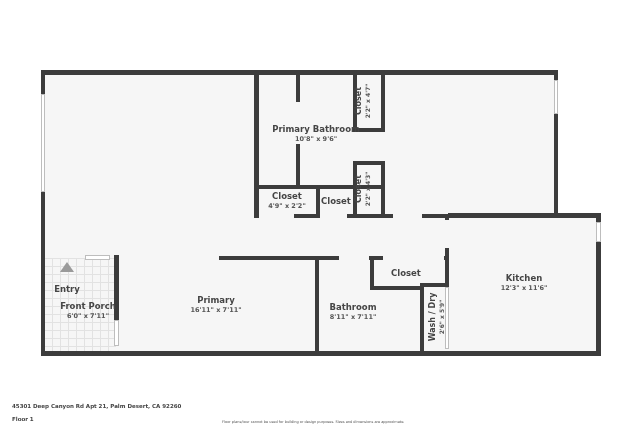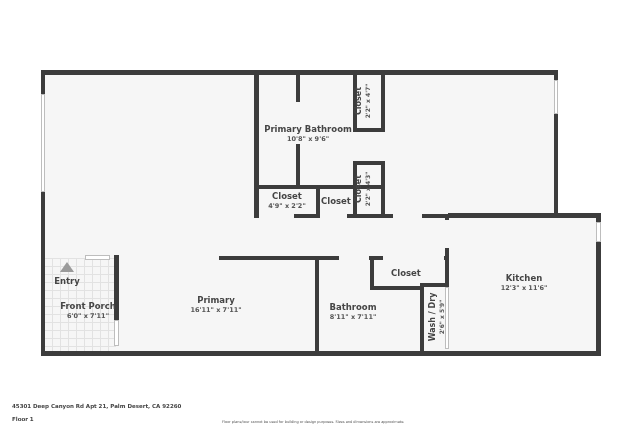--- a/index.html
+++ b/index.html
@@ -74,40 +74,40 @@
   <div class="w" style="left:445px;top:256px;width:4px;height:30px;"></div>
   <div class="w" style="left:420px;top:283px;width:4px;height:71px;"></div>
   <div class="w" style="left:420px;top:283px;width:29px;height:4px;"></div>
   <div class="win" style="left:445px;top:287px;width:4px;height:62px;"></div>
 
   <div class="w" style="left:41px;top:255px;width:4px;height:4px;"></div>
   <div class="win" style="left:85px;top:255px;width:25px;height:5px;"></div>
   <div class="w" style="left:114px;top:255px;width:5px;height:65px;"></div>
   <div class="win" style="left:114px;top:320px;width:5px;height:26px;"></div>
 
-  <div class="label" style="left:308px;top:124px;text-align:center;">
+  <div class="label" style="left:316px;top:124px;text-align:center;">
       <span class="n">Primary Bathroom</span>
       <span class="d">10'8" x 9'6"</span>
     </div>
   <div class="vlabel" style="left:338px;top:92px;width:50px;transform:rotate(-90deg);">
       <span class="n">Closet</span>
       <span class="d">2'2" x 4'7"</span>
     </div>
   <div class="label" style="left:287px;top:191px;">
       <span class="n">Closet</span>
       <span class="d">4'9" x 2'2"</span>
     </div>
   <div class="label" style="left:336px;top:196px;">
       <span class="n">Closet</span>
     </div>
   <div class="vlabel" style="left:338px;top:180px;width:50px;transform:rotate(-90deg);">
       <span class="n">Closet</span>
       <span class="d">2'2" x 4'3"</span>
     </div>
-  <div class="label" style="left:67px;top:276px;text-align:right;">
+  <div class="label" style="left:67px;top:284px;text-align:right;">
       <span class="n">Entry</span>
     </div>
   <div class="label" style="left:80px;top:301px;padding-left:16px;">
       <span class="n">Front Porch</span>
       <span class="d">6'0" x 7'11"</span>
     </div>
   <div class="label" style="left:216px;top:295px;">
       <span class="n">Primary</span>
       <span class="d">16'11" x 7'11"</span>
     </div>

